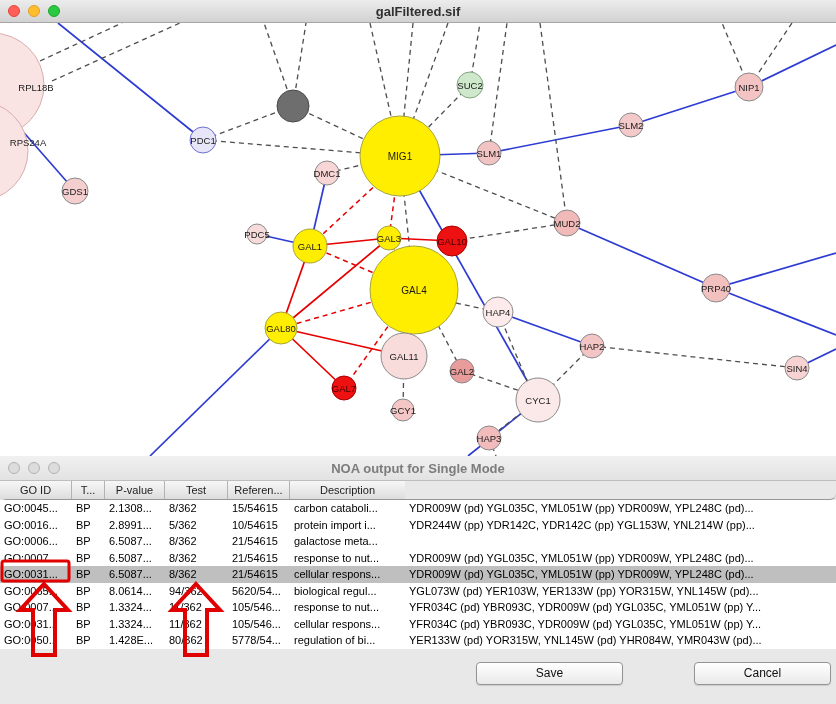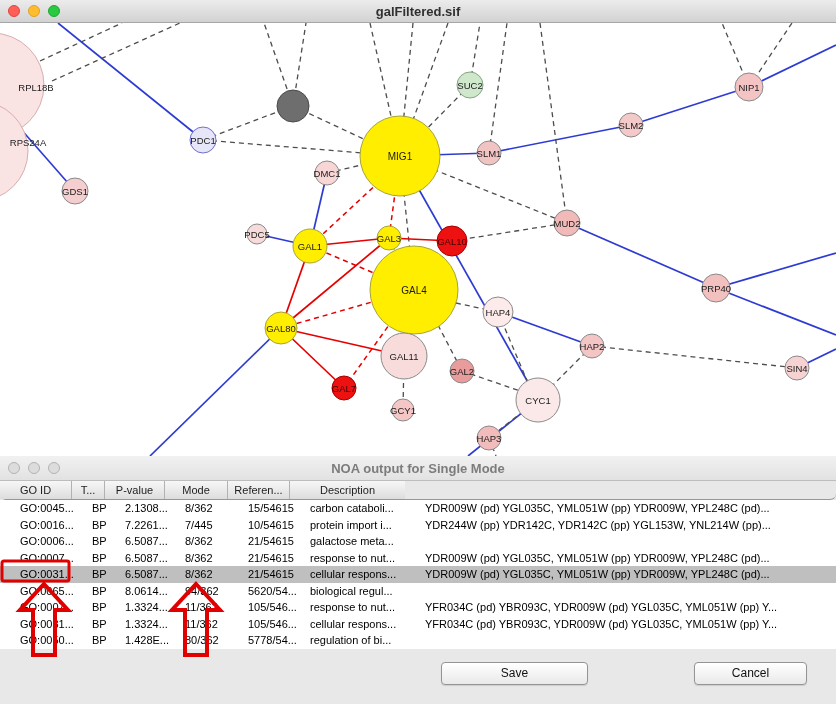--- a/index.html
+++ b/index.html
@@ -36,36 +36,36 @@
   }
   .thead { border-bottom:1px solid #979797;border-radius:6px; }
   .hcell {
     height:18px; line-height:18px; font-size:11px; text-align:center; color:#1d1d1d;
     background:linear-gradient(#f7f7f7,#dddddd);
     border-right:1px solid #b2b2b2;
     overflow:hidden; white-space:nowrap;
   }
   .hcell:last-child { border-right:none; }
   .tbody { background:#ffffff; height:148.5px; overflow:hidden; }
-  .trow.body { height:16.5px; background:#ffffff;padding-left:16px; }
+  .trow.body { height:16.5px; background:#ffffff; }
   .trow.body.sel { background:#bfbfbf; }
   .cell {
     font-size:11px; line-height:16.5px; padding-left:4px; color:#000;
     white-space:nowrap; overflow:hidden;
   }
   .buttonbar { position:relative; flex:1; }
   .mac-btn {
     position:absolute; top:13px; height:23px;
     border:1px solid #949494; border-radius:4px;
     background:linear-gradient(#ffffff,#e9e9e9);
     font-family:"Liberation Sans", sans-serif; font-size:12px; color:#111;
     box-shadow:0 1px 1px rgba(0,0,0,0.12);
   }
-  #save-btn   { left:441px; width:147px; }
-  #cancel-btn { left:694px; width:113px; }
+  #save-btn   { left:476px; width:147px; }
+  #cancel-btn { left:694px; width:137px; }
 
   
   .annotations { position:absolute; left:0; top:0; width:836px; height:704px; pointer-events:none; z-index:20; }
 </style>
 </head>
 <body>
 
 <div class="graph-window">
   <div class="titlebar">
     <span class="tl red"></span>
@@ -197,40 +197,40 @@
     <span class="tl gray"></span>
     <span class="tl gray"></span>
     <span class="title">NOA output for Single Mode</span>
   </div>
 
   <div class="thead" id="thead">
       <div class="trow">
         <div class="hcell">GO ID</div>
         <div class="hcell">T...</div>
         <div class="hcell">P-value</div>
-        <div class="hcell">Mode</div>
+        <div class="hcell">Test</div>
         <div class="hcell">Referen...</div>
         <div class="hcell">Description</div>
       </div>
     </div>
   <div class="tbody" id="tbody">
       <div class="trow body">
         <div class="cell">GO:0045...</div>
         <div class="cell">BP</div>
         <div class="cell">2.1308...</div>
         <div class="cell">8/362</div>
         <div class="cell">15/54615</div>
         <div class="cell">carbon cataboli...</div>
         <div class="cell">YDR009W (pd) YGL035C, YML051W (pp) YDR009W, YPL248C (pd)...</div>
       </div>
       <div class="trow body">
         <div class="cell">GO:0016...</div>
         <div class="cell">BP</div>
-        <div class="cell">7.2261...</div>
-        <div class="cell">7/445</div>
+        <div class="cell">2.8991...</div>
+        <div class="cell">5/362</div>
         <div class="cell">10/54615</div>
         <div class="cell">protein import i...</div>
         <div class="cell">YDR244W (pp) YDR142C, YDR142C (pp) YGL153W, YNL214W (pp)...</div>
       </div>
       <div class="trow body">
         <div class="cell">GO:0006...</div>
         <div class="cell">BP</div>
         <div class="cell">6.5087...</div>
         <div class="cell">8/362</div>
         <div class="cell">21/54615</div>
@@ -254,20 +254,21 @@
         <div class="cell">cellular respons...</div>
         <div class="cell">YDR009W (pd) YGL035C, YML051W (pp) YDR009W, YPL248C (pd)...</div>
       </div>
       <div class="trow body">
         <div class="cell">GO:0065...</div>
         <div class="cell">BP</div>
         <div class="cell">8.0614...</div>
         <div class="cell">94/362</div>
         <div class="cell">5620/54...</div>
         <div class="cell">biological regul...</div>
+        <div class="cell">YGL073W (pd) YER103W, YER133W (pp) YOR315W, YNL145W (pd)...</div>
       </div>
       <div class="trow body">
         <div class="cell">GO:0007...</div>
         <div class="cell">BP</div>
         <div class="cell">1.3324...</div>
         <div class="cell">11/362</div>
         <div class="cell">105/546...</div>
         <div class="cell">response to nut...</div>
         <div class="cell">YFR034C (pd) YBR093C, YDR009W (pd) YGL035C, YML051W (pp) Y...</div>
       </div>
@@ -280,20 +281,21 @@
         <div class="cell">cellular respons...</div>
         <div class="cell">YFR034C (pd) YBR093C, YDR009W (pd) YGL035C, YML051W (pp) Y...</div>
       </div>
       <div class="trow body">
         <div class="cell">GO:0050...</div>
         <div class="cell">BP</div>
         <div class="cell">1.428E...</div>
         <div class="cell">80/362</div>
         <div class="cell">5778/54...</div>
         <div class="cell">regulation of bi...</div>
+        <div class="cell">YER133W (pd) YOR315W, YNL145W (pd) YHR084W, YMR043W (pd)...</div>
       </div>
     </div>
 
   <div class="buttonbar">
     <button class="mac-btn" id="save-btn">Save</button>
     <button class="mac-btn" id="cancel-btn">Cancel</button>
   </div>
 </div>
 
 <svg class="annotations" viewBox="0 0 836 704">

